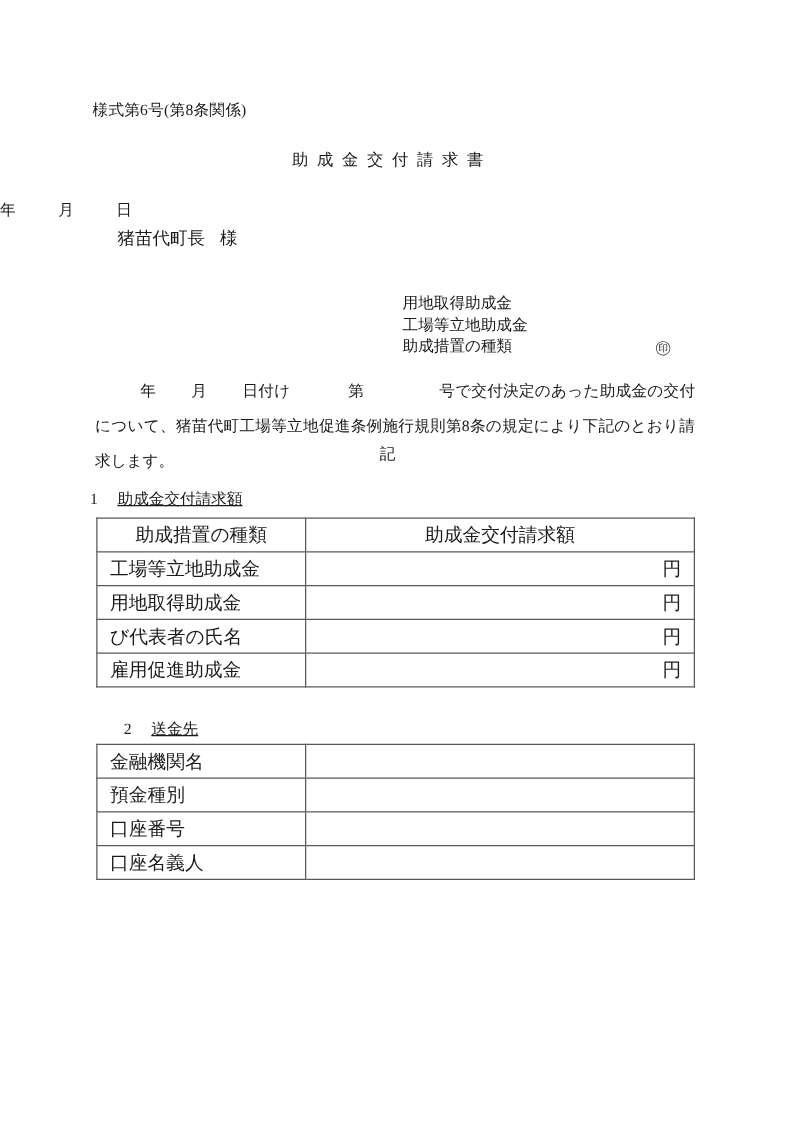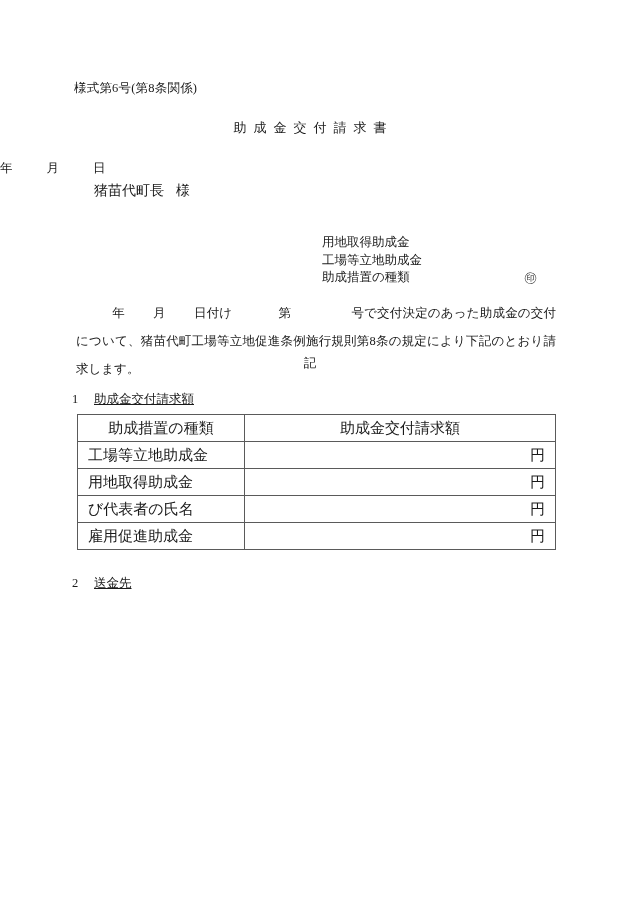--- a/index.html
+++ b/index.html
@@ -118,21 +118,21 @@
     left: 72px;
     font-size: 12.5px;
     white-space: nowrap;
     text-decoration: underline;
   }
   .section-heading .num {
     display: inline-block;
     width: 22px;
   }
   #sec1-heading { top: 391px; }
-  #sec2-heading { top: 575px; }
+  #sec2-heading { top: 575px; margin-left: 27px; }
 
   table.form-table {
     position: absolute;
     left: 77px;
     width: 478px;
     border-collapse: collapse;
     table-layout: fixed;
     font-size: 15px;
   }
   #table-subsidy { top: 414px; }
@@ -224,14 +224,38 @@
         <td class="label-cell">雇用促進助成金</td>
         <td class="amount-cell">円</td>
       </tr>
     </tbody>
   </table>
 
   <div class="section-heading" id="sec2-heading">
     <span class="num">2</span><span>送金先</span>
   </div>
 
+  <table class="form-table" id="table-remittance">
+    <colgroup>
+        <col class="c-type">
+        <col class="c-amount">
+      </colgroup>
+    <tbody>
+      <tr>
+        <td class="label-cell">金融機関名</td>
+        <td class="blank-cell"></td>
+      </tr>
+      <tr>
+        <td class="label-cell">預金種別</td>
+        <td class="blank-cell"></td>
+      </tr>
+      <tr>
+        <td class="label-cell">口座番号</td>
+        <td class="blank-cell"></td>
+      </tr>
+      <tr>
+        <td class="label-cell">口座名義人</td>
+        <td class="blank-cell"></td>
+      </tr>
+    </tbody>
+  </table>
 
 </div>
 
 </body></html>

